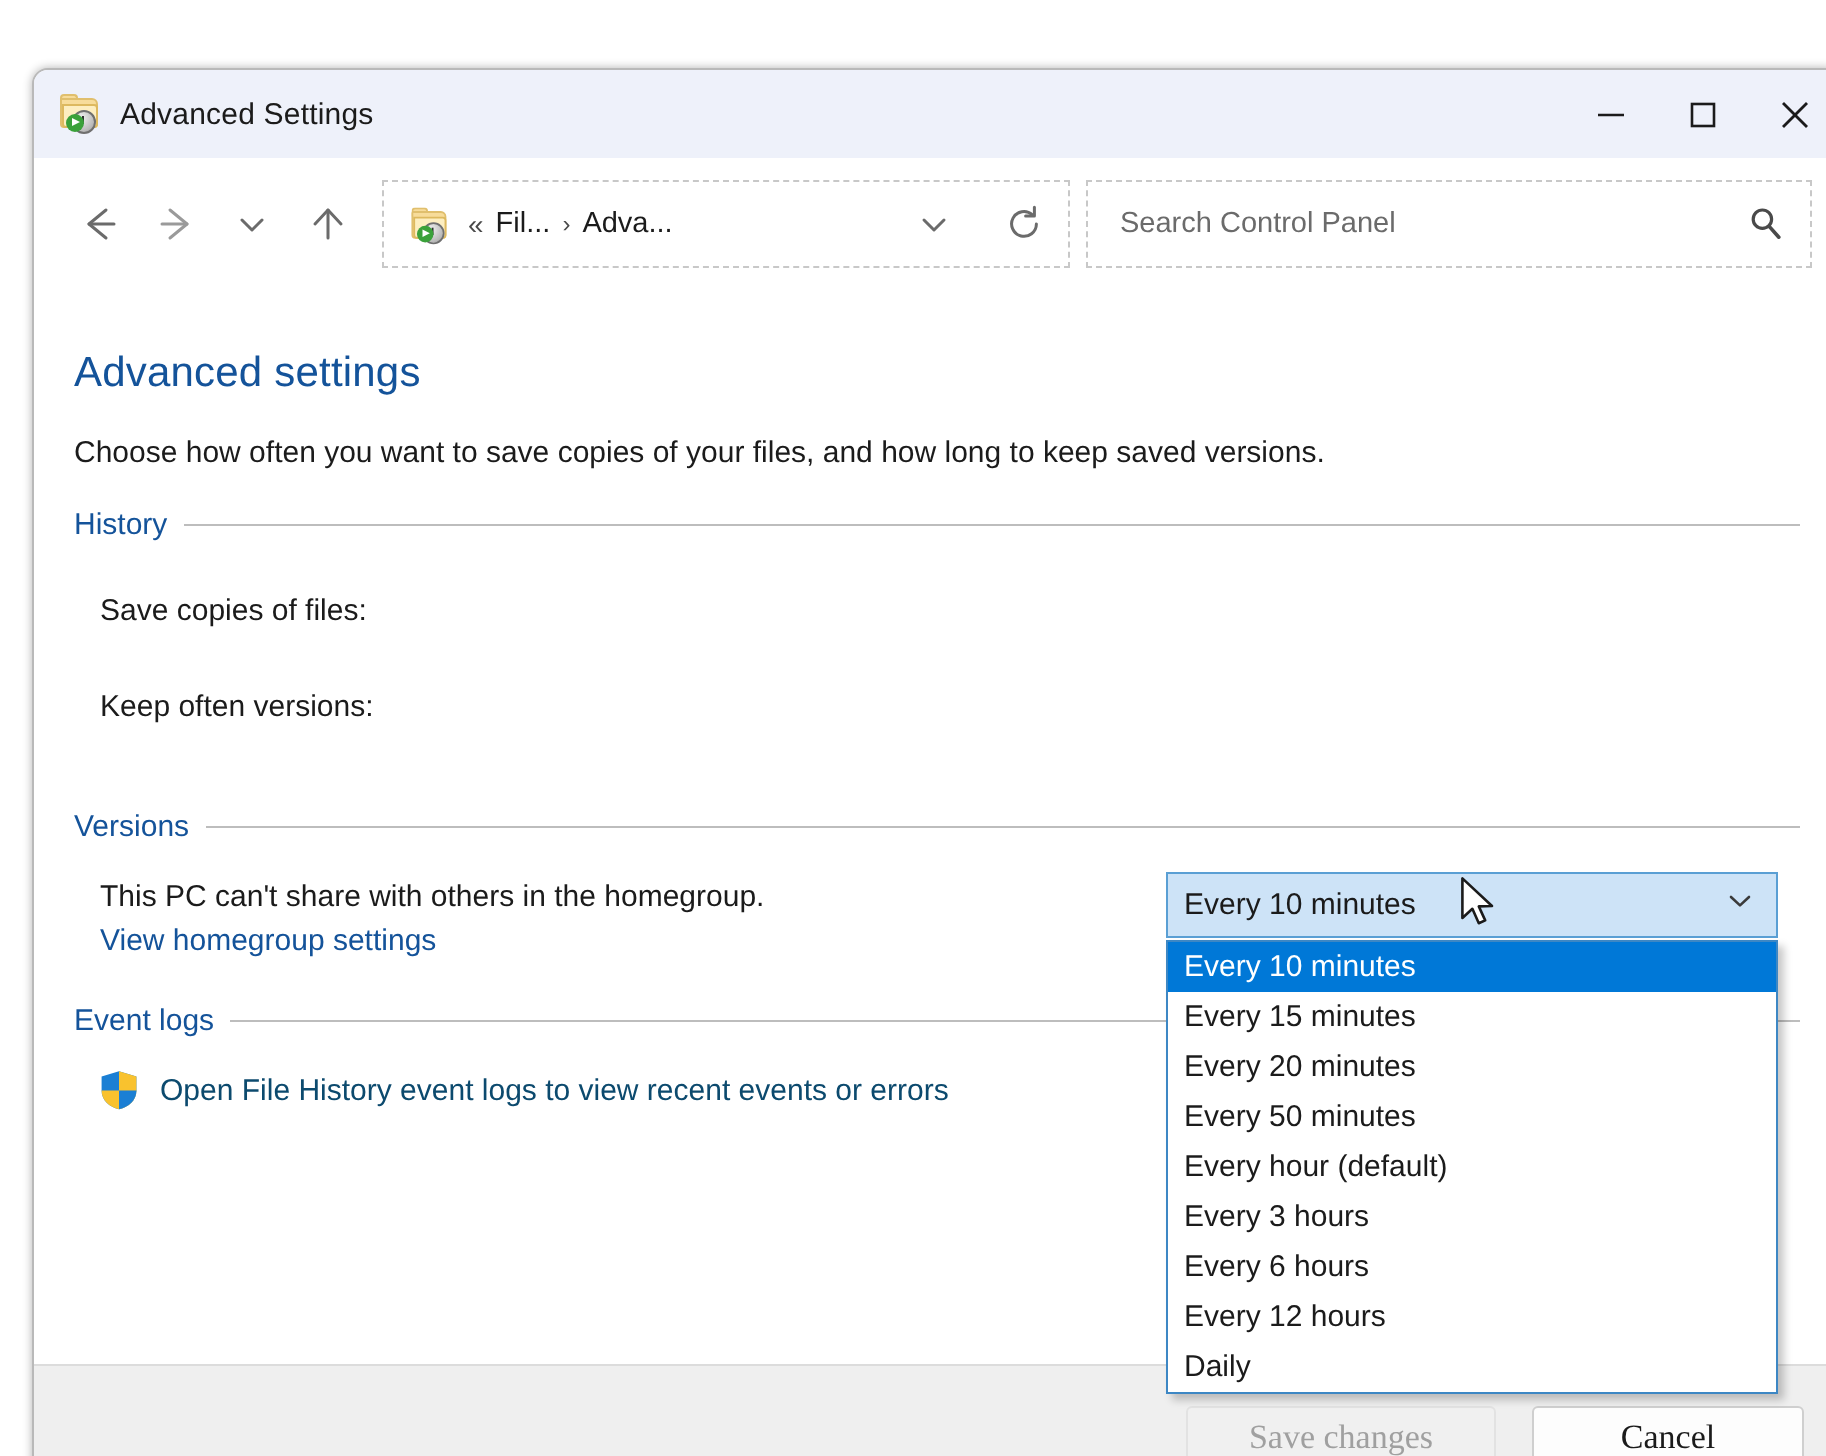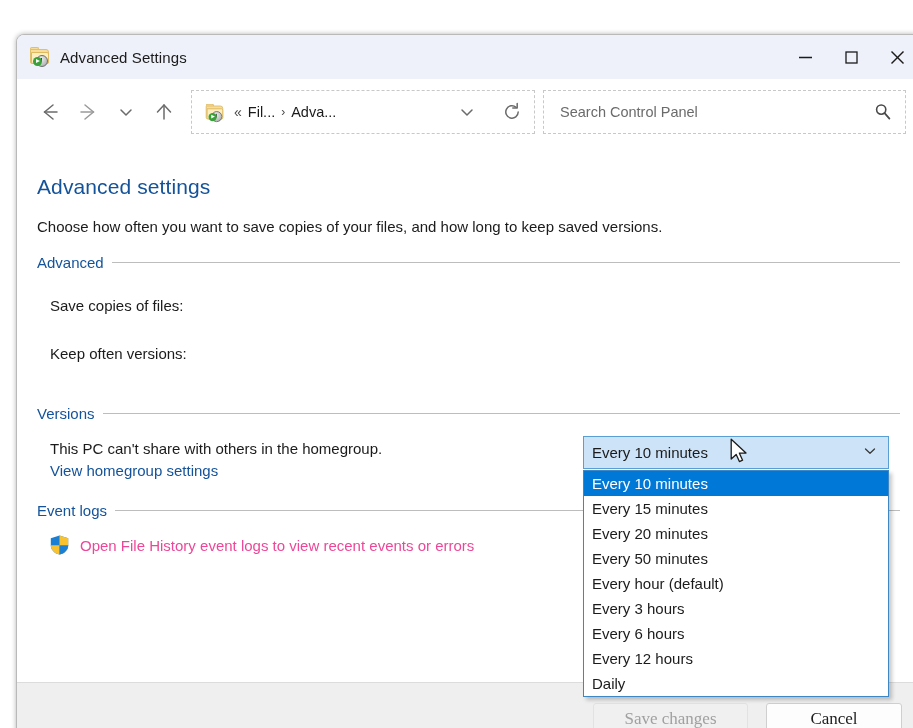--- a/index.html
+++ b/index.html
@@ -298,21 +298,21 @@
     margin-left: 13px;
   }
   .shield {
     width: 19px;
     height: 20px;
     position: relative;
     flex: none;
   }
   #eventlog-link {
     font-size: 15px;
-    color: #ec4899;
+    color: #0c4a6e;
     margin-left: 11px;
     cursor: pointer;
   }
 
   
   #combo-wrap {
     position: absolute;
     left: 566px;
     top: 261px;
     width: 306px;
@@ -511,21 +511,21 @@
     </div>
   </div>
 
   <div id="content">
 
     <div id="page-title">Advanced settings</div>
     <div id="page-desc">Choose how often you want to save copies of your files, and how long to keep saved versions.</div>
 
     
     <div class="group-head">
-      <span class="gh-label">Advanced</span>
+      <span class="gh-label">History</span>
       <span class="gh-rule"></span>
     </div>
 
     <div class="field-row">
       <span class="field-label">Save copies of files:</span>
     </div>
 
     <div class="field-row">
       <span class="field-label">Keep often versions:</span>
     </div>

